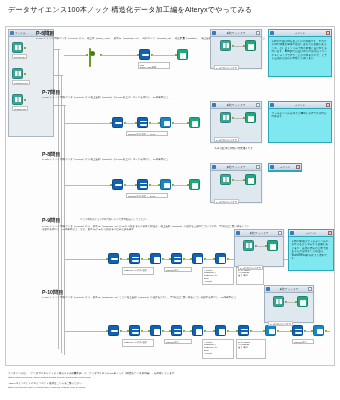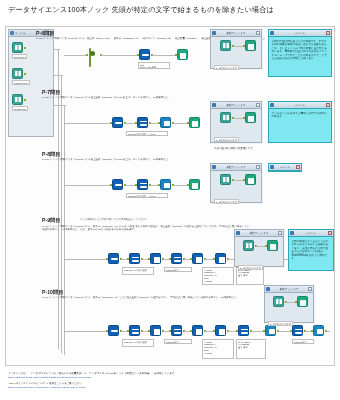--- a/index.html
+++ b/index.html
@@ -174,21 +174,21 @@
   
   .footer{ position:absolute; left:8px; top:372px; font-size:2.5px; line-height:3.6px; color:#222;}
   .footer .u{ color:#2255aa; }
   .fgap{ height:3px; }
 </style>
 </head>
 <body>
 
 <div class="page">
 
-  <div class="title">データサイエンス100本ノック 先頭が特定の文字で始まるものを除きたい場合は</div>
+  <div class="title">データサイエンス100本ノック 構造化データ加工編をAlteryxでやってみる</div>
 
   <div class="canvas">
 
     <div class="left-panel">
       <div class="lp-titlebar">
         <div class="lp-dot"></div>
         <div class="lp-tb-txt">ファイル</div>
         <div class="lp-box"></div>
       </div>
       <div class="lp-items">

